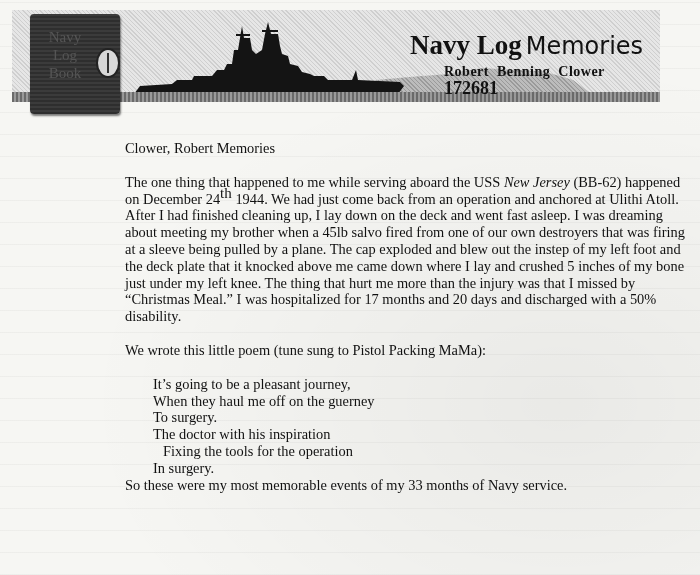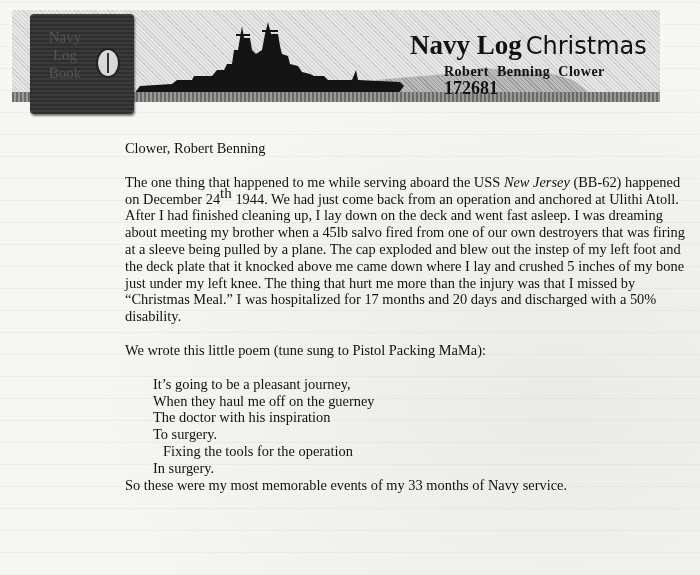--- a/index.html
+++ b/index.html
@@ -29,21 +29,21 @@
       position: absolute; left: 0; top: 82px; width: 648px; height: 10px;
       background: repeating-linear-gradient(90deg, #6a6a6a 0 2px, #9a9a9a 2px 4px);
     }
     .island {
       position: absolute; left: 345px; top: 58px; width: 240px; height: 30px;
       background: repeating-linear-gradient(45deg, #9a9a9a 0 1px, #bcbcbc 1px 3px);
       clip-path: polygon(0 100%, 8% 40%, 22% 30%, 38% 20%, 52% 0%, 78% 12%, 90% 40%, 100% 100%);
     }
     .ship { position: absolute; left: 120px; top: 10px; width: 275px; height: 80px; }
     .logbook {
-      position: absolute; left: 30px; top: 14px; width: 104px; height: 100px;
+      position: absolute; left: 30px; top: 14px; width: 90px; height: 100px;
       background: repeating-linear-gradient(0deg, #2e2e2e 0 2px, #3b3b3b 2px 4px);
       border-radius: 4px;
       box-shadow: 1px 2px 2px rgba(0,0,0,0.5);
     }
     .logbook-text {
       position: absolute; left: 10px; top: 14px; width: 50px;
       font-family: "Liberation Serif", serif; font-size: 15px; line-height: 18px;
       color: #555; text-align: center;
     }
     .logbook-clasp {
@@ -92,43 +92,43 @@
   <div class="banner">
     <div class="banner-sky"></div>
     <div class="island"></div>
     <svg class="ship" viewBox="0 0 275 80">
       <path fill="#141414" d="M2 74 L8 66 L40 64 L45 60 L60 60 L62 56 L80 56 L85 50 L92 50 L95 44 L100 44 L102 30 L106 30 L108 18 L110 6 L112 18 L118 18 L120 30 L124 34 L130 30 L133 14 L136 2 L139 14 L146 14 L148 26 L150 34 L156 36 L158 44 L166 46 L170 52 L178 54 L182 56 L192 56 L196 60 L220 60 L224 50 L226 60 L268 62 L272 66 L266 74 Z"></path>
       <rect x="104" y="14" width="14" height="2" fill="#141414"></rect>
       <rect x="130" y="10" width="16" height="2" fill="#141414"></rect>
     </svg>
     <div class="banner-ground"></div>
     <div class="title">
-      <span class="title-main">Navy Log</span><span class="title-sub">Christmas</span>
+      <span class="title-main">Navy Log</span><span class="title-sub">Memories</span>
     </div>
     <div class="author-name" style="white-space:pre">Robert  Benning  Clower</div>
     <div class="author-id">172681</div>
   </div>
 
   <div class="logbook">
     <div class="logbook-text">
       <div>Navy</div>
       <div>Log</div>
       <div>Book</div>
     </div>
     <div class="logbook-clasp"></div>
   </div>
 
   <div class="body">
-    <p class="salutation">Clower, Robert Benning</p>
+    <p class="salutation">Clower, Robert Memories</p>
     <p class="story"><span>The one thing that happened to me while serving aboard the USS </span><i>New Jersey</i><span> (BB-62) happened on December 24</span><sup>th</sup><span> 1944.  We had just come back from an operation and anchored at Ulithi Atoll.  After I had finished cleaning up, I lay down on the deck and went fast asleep.  I was dreaming about meeting my brother when a 45lb salvo fired from one of our own destroyers that was firing at a sleeve being pulled by a plane.  The cap exploded and blew out the instep of my left foot and the deck plate that it knocked above me came down where I lay and crushed 5 inches of my bone just under my left knee.  The thing that hurt me more than the injury was that I missed by “Christmas Meal.”  I was hospitalized for 17 months and 20 days and discharged with a 50% disability.</span></p>
     <p class="poem-intro">We wrote this little poem (tune sung to Pistol Packing MaMa):</p>
     <div class="poem-wrap">
       <div style="margin-left:14px">It’s going to be a pleasant journey,</div>
       <div style="margin-left:14px">When they haul me off on the guerney</div>
+      <div style="margin-left:14px">To surgery.</div>
       <div style="margin-left:14px">The doctor with his inspiration</div>
-      <div style="margin-left:14px">To surgery.</div>
       <div style="margin-left:24px">Fixing the tools for the operation</div>
       <div style="margin-left:14px">In surgery.</div>
     </div>
     <p class="closing" style="">So these were my most memorable events of my 33 months of Navy service.</p>
   </div>
 
 </div>
 
 </body></html>

